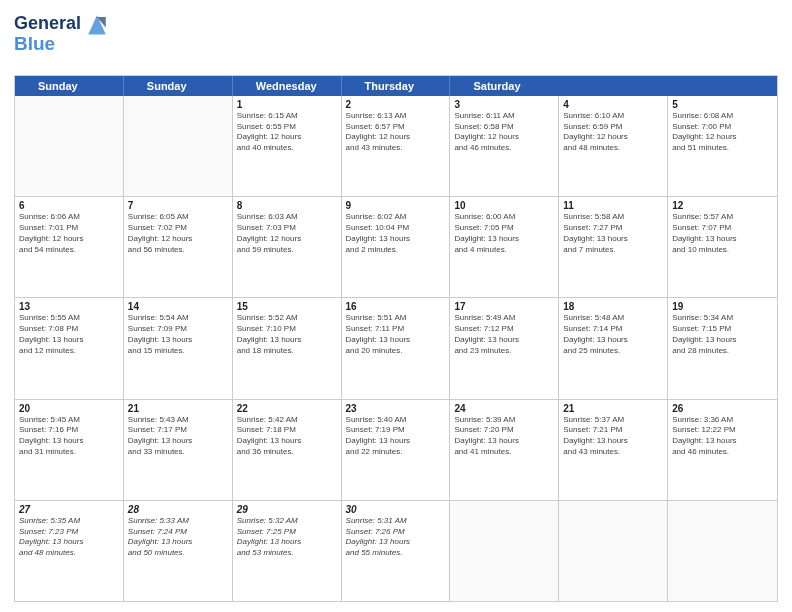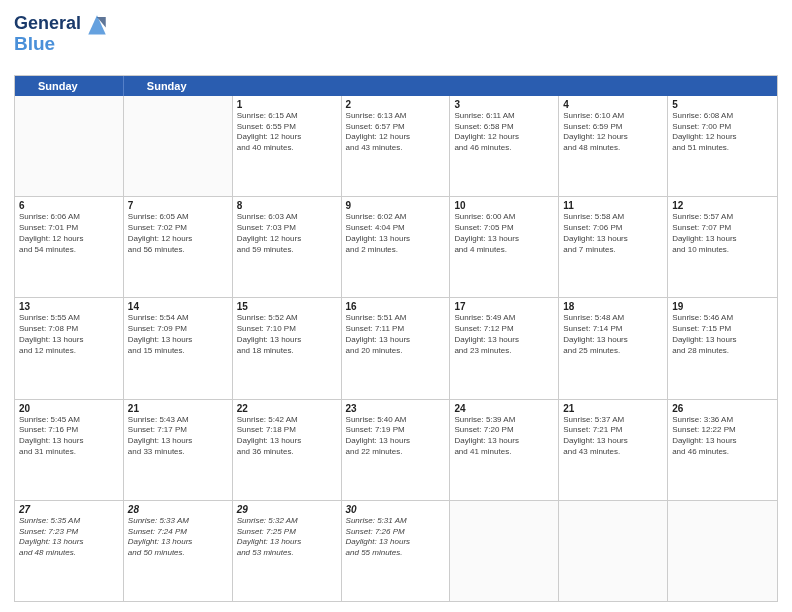--- a/index.html
+++ b/index.html
@@ -126,20 +126,23 @@
     <div class="title-block">
       <div class="main-title"></div>
       <div class="subtitle"></div>
     </div>
   </div>
 
   <div class="calendar">
     <div class="cal-header-row" id="cal-header">
         <div class="cal-header-cell">Sunday</div>
         <div class="cal-header-cell">Sunday</div>
+        <div class="cal-header-cell">Wednesday</div>
+        <div class="cal-header-cell">Thursday</div>
+        <div class="cal-header-cell">Saturday</div>
       </div>
     <div class="cal-body" id="cal-body">
         <div class="cal-row">
           <div class="cal-cell empty"></div>
           <div class="cal-cell empty"></div>
           <div class="cal-cell">
             <div class="day-num">1</div>
             <div class="cell-line">Sunrise: 6:15 AM</div>
             <div class="cell-line">Sunset: 6:55 PM</div>
             <div class="cell-line">Daylight: 12 hours</div>
@@ -192,35 +195,35 @@
           <div class="cal-cell">
             <div class="day-num">8</div>
             <div class="cell-line">Sunrise: 6:03 AM</div>
             <div class="cell-line">Sunset: 7:03 PM</div>
             <div class="cell-line">Daylight: 12 hours</div>
             <div class="cell-line">and 59 minutes.</div>
           </div>
           <div class="cal-cell">
             <div class="day-num">9</div>
             <div class="cell-line">Sunrise: 6:02 AM</div>
-            <div class="cell-line">Sunset: 4:04 PM</div>
+            <div class="cell-line">Sunset: 10:04 PM</div>
             <div class="cell-line">Daylight: 13 hours</div>
             <div class="cell-line">and 2 minutes.</div>
           </div>
           <div class="cal-cell">
             <div class="day-num">10</div>
             <div class="cell-line">Sunrise: 6:00 AM</div>
             <div class="cell-line">Sunset: 7:05 PM</div>
             <div class="cell-line">Daylight: 13 hours</div>
             <div class="cell-line">and 4 minutes.</div>
           </div>
           <div class="cal-cell">
             <div class="day-num">11</div>
             <div class="cell-line">Sunrise: 5:58 AM</div>
-            <div class="cell-line">Sunset: 7:06 PM</div>
+            <div class="cell-line">Sunset: 7:27 PM</div>
             <div class="cell-line">Daylight: 13 hours</div>
             <div class="cell-line">and 7 minutes.</div>
           </div>
           <div class="cal-cell">
             <div class="day-num">12</div>
             <div class="cell-line">Sunrise: 5:57 AM</div>
             <div class="cell-line">Sunset: 7:07 PM</div>
             <div class="cell-line">Daylight: 13 hours</div>
             <div class="cell-line">and 10 minutes.</div>
           </div>
@@ -263,21 +266,21 @@
           </div>
           <div class="cal-cell">
             <div class="day-num">18</div>
             <div class="cell-line">Sunrise: 5:48 AM</div>
             <div class="cell-line">Sunset: 7:14 PM</div>
             <div class="cell-line">Daylight: 13 hours</div>
             <div class="cell-line">and 25 minutes.</div>
           </div>
           <div class="cal-cell">
             <div class="day-num">19</div>
-            <div class="cell-line">Sunrise: 5:46 AM</div>
+            <div class="cell-line">Sunrise: 5:34 AM</div>
             <div class="cell-line">Sunset: 7:15 PM</div>
             <div class="cell-line">Daylight: 13 hours</div>
             <div class="cell-line">and 28 minutes.</div>
           </div>
         </div>
         <div class="cal-row">
           <div class="cal-cell">
             <div class="day-num">20</div>
             <div class="cell-line">Sunrise: 5:45 AM</div>
             <div class="cell-line">Sunset: 7:16 PM</div>

